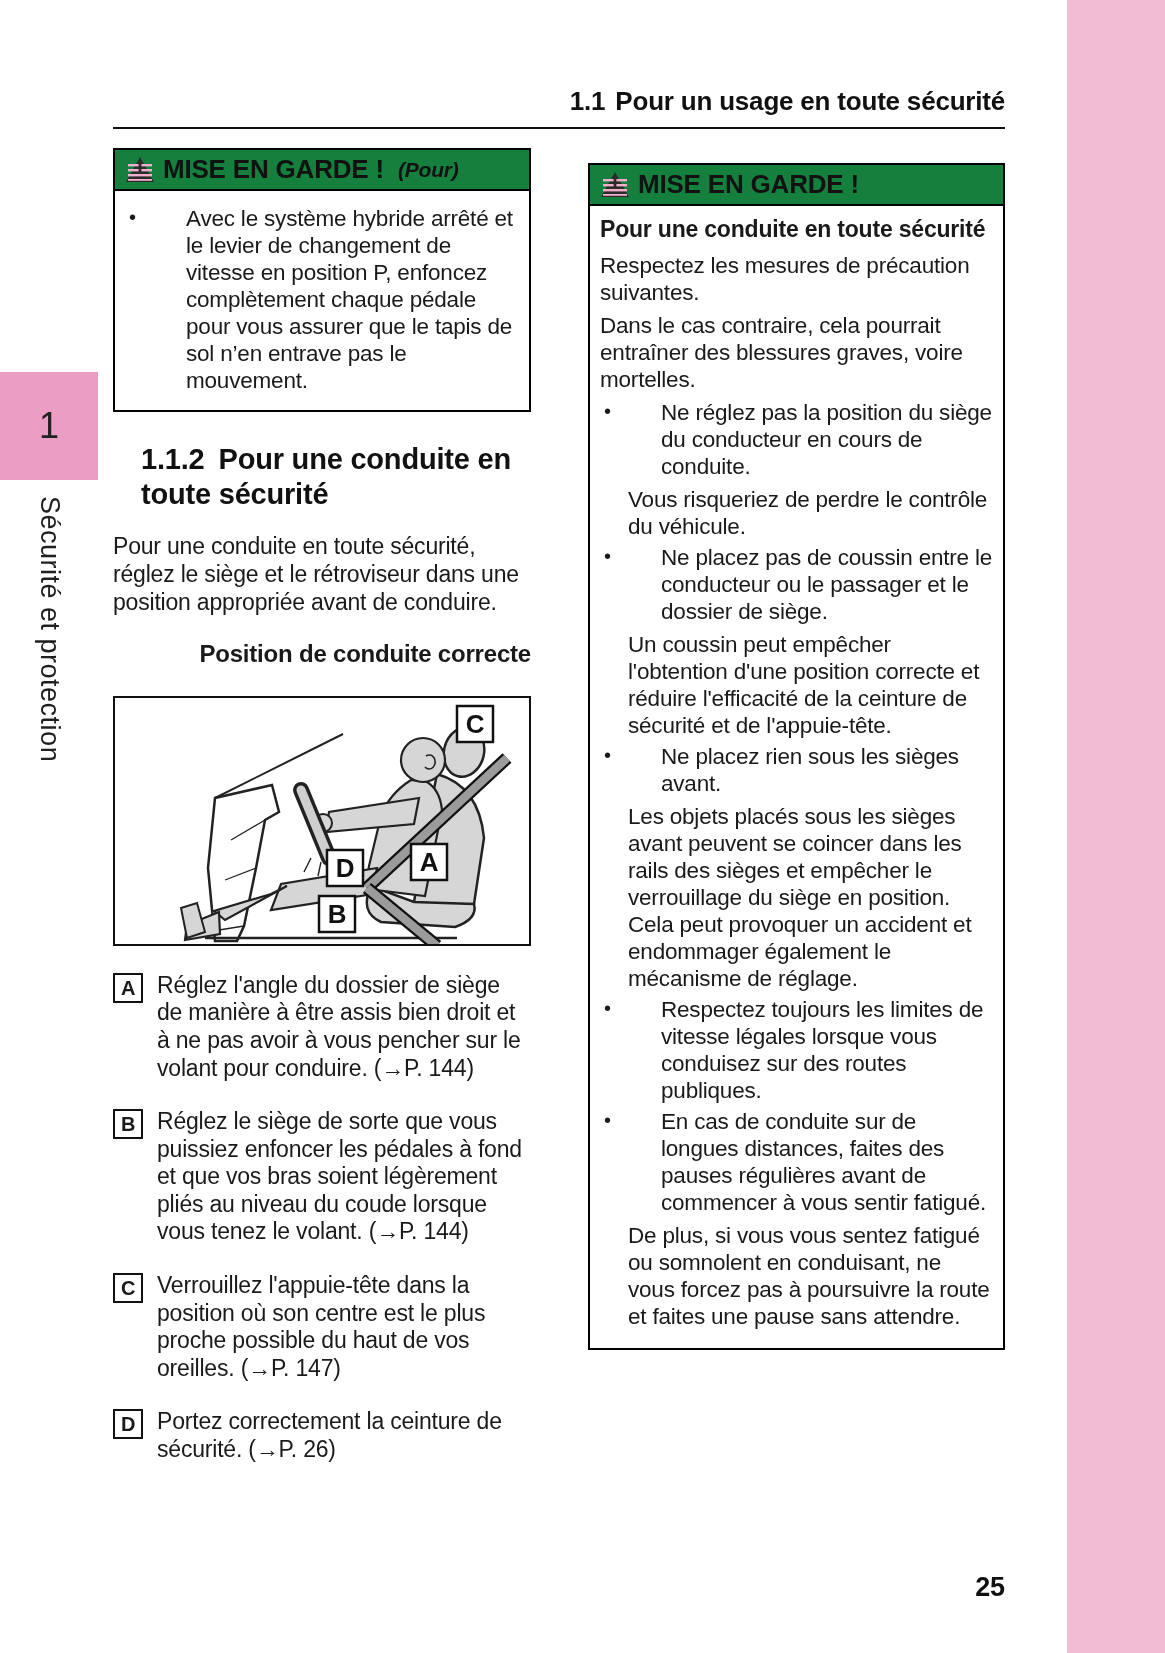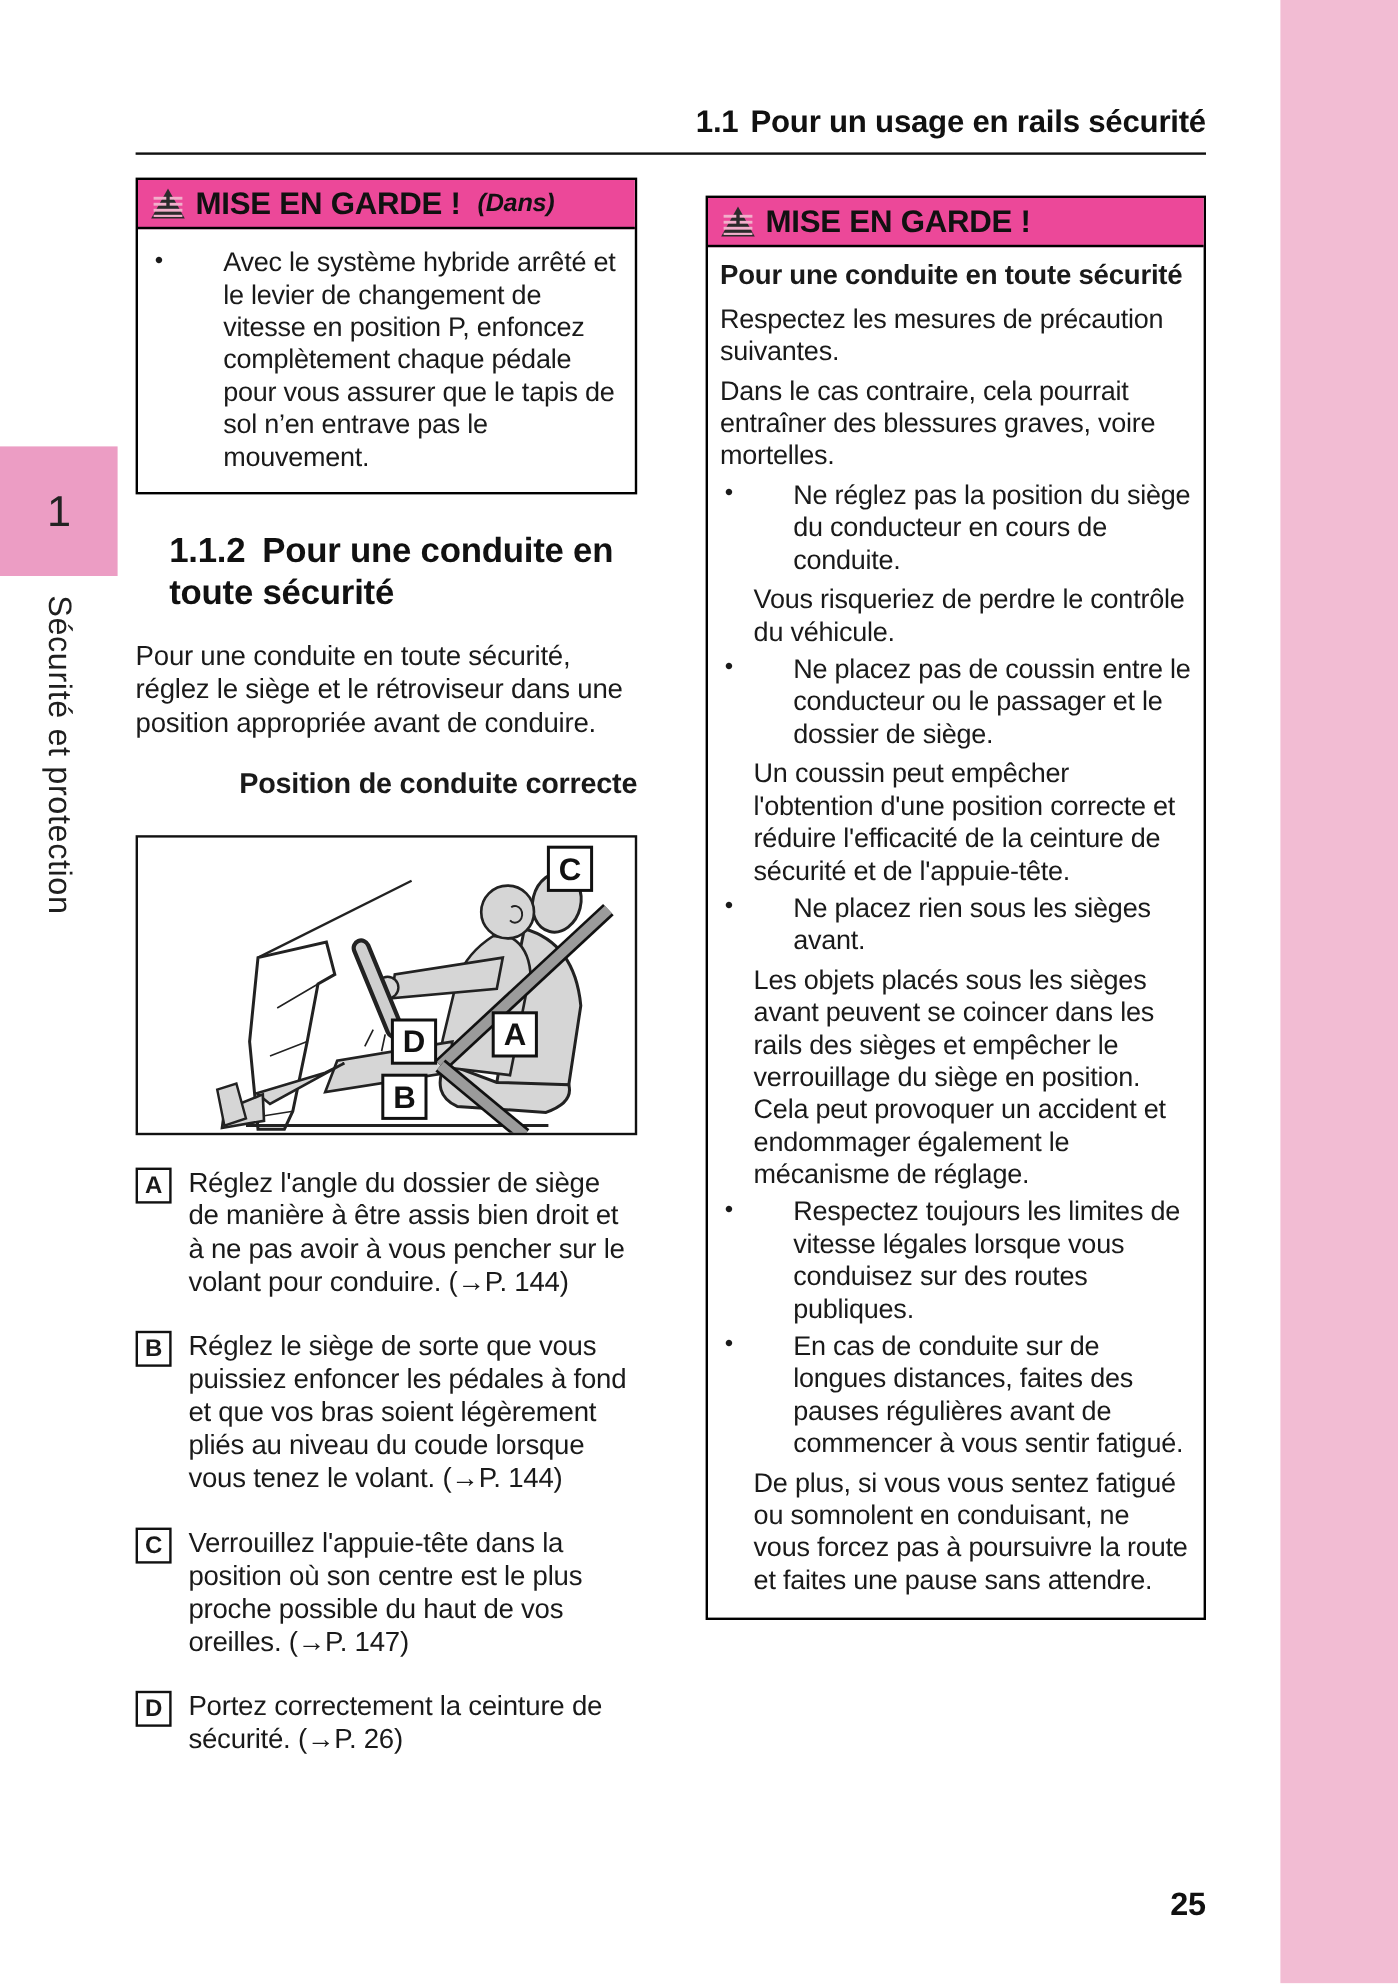--- a/index.html
+++ b/index.html
@@ -21,21 +21,21 @@
   }
 
   
   .col-left  { position:absolute; left:113px; top:148px; width:418px; }
   .col-right { position:absolute; left:588px; top:163px; width:417px; }
 
   
   .warnbox { border:2px solid #000; background:#fff; }
   .warnbox-header {
     display:flex; align-items:center; gap:8px;
-    background:#ec4899; border-bottom:2px solid #000;
+    background:#15803d; border-bottom:2px solid #000;
     padding:4px 10px; min-height:40px;
     font-weight:bold; font-size:26px; color:#111;
   }
   .warnbox-header .suite { font-style:italic; font-size:21px; margin-left:6px; }
   .warn-icon { flex:0 0 auto; display:block; }
   .warnbox-body { padding:10px 10px 16px 10px; font-size:22.5px; line-height:1.2; }
 
   .bullet-row { display:flex; margin-top:4px; }
   .bullet-dot { flex:0 0 22px; text-align:left; padding-left:4px; font-size:20px; }
   .bullet-text { flex:1;margin-left:39px; }
@@ -81,38 +81,38 @@
   }
 
   .page-number { position:absolute; left:960px; top:1572px; width:60px; text-align:center; font-weight:bold; font-size:27px; color:#111; }
 </style>
 </head>
 <body>
 
 <div class="page">
 
   <div class="page-header">
-    <span class="sec-num">1.1</span><span>Pour un usage en rails sécurité</span>
+    <span class="sec-num">1.1</span><span>Pour un usage en toute sécurité</span>
   </div>
   <div class="header-rule"></div>
 
   <div class="col-left">
 
     <div class="warnbox">
       <div class="warnbox-header">
         <svg class="warn-icon" width="30" height="27" viewBox="0 0 30 27">
           <polygon points="15,1 29,26 1,26" fill="#2b2b2b"></polygon>
           <rect x="3" y="8" width="24" height="2.4" fill="#F2AFCB"></rect>
           <rect x="3" y="13" width="24" height="2.4" fill="#F2AFCB"></rect>
           <rect x="3" y="18" width="24" height="2.4" fill="#F2AFCB"></rect>
           <rect x="3" y="23" width="24" height="1.8" fill="#F2AFCB"></rect>
           <rect x="13.6" y="7" width="2.8" height="10" fill="#2b2b2b"></rect>
         </svg>
         <span>MISE EN GARDE !</span>
-        <span class="suite">(Dans)</span>
+        <span class="suite">(Pour)</span>
       </div>
       <div class="warnbox-body">
         <div class="bullet-row">
           <span class="bullet-dot">•</span>
           <span class="bullet-text">Avec le système hybride arrêté et le levier de changement de vitesse en position P, enfoncez complètement chaque pédale pour vous assurer que le tapis de sol n’en entrave pas le mouvement.</span>
         </div>
       </div>
     </div>
 
     <div class="section-heading">

